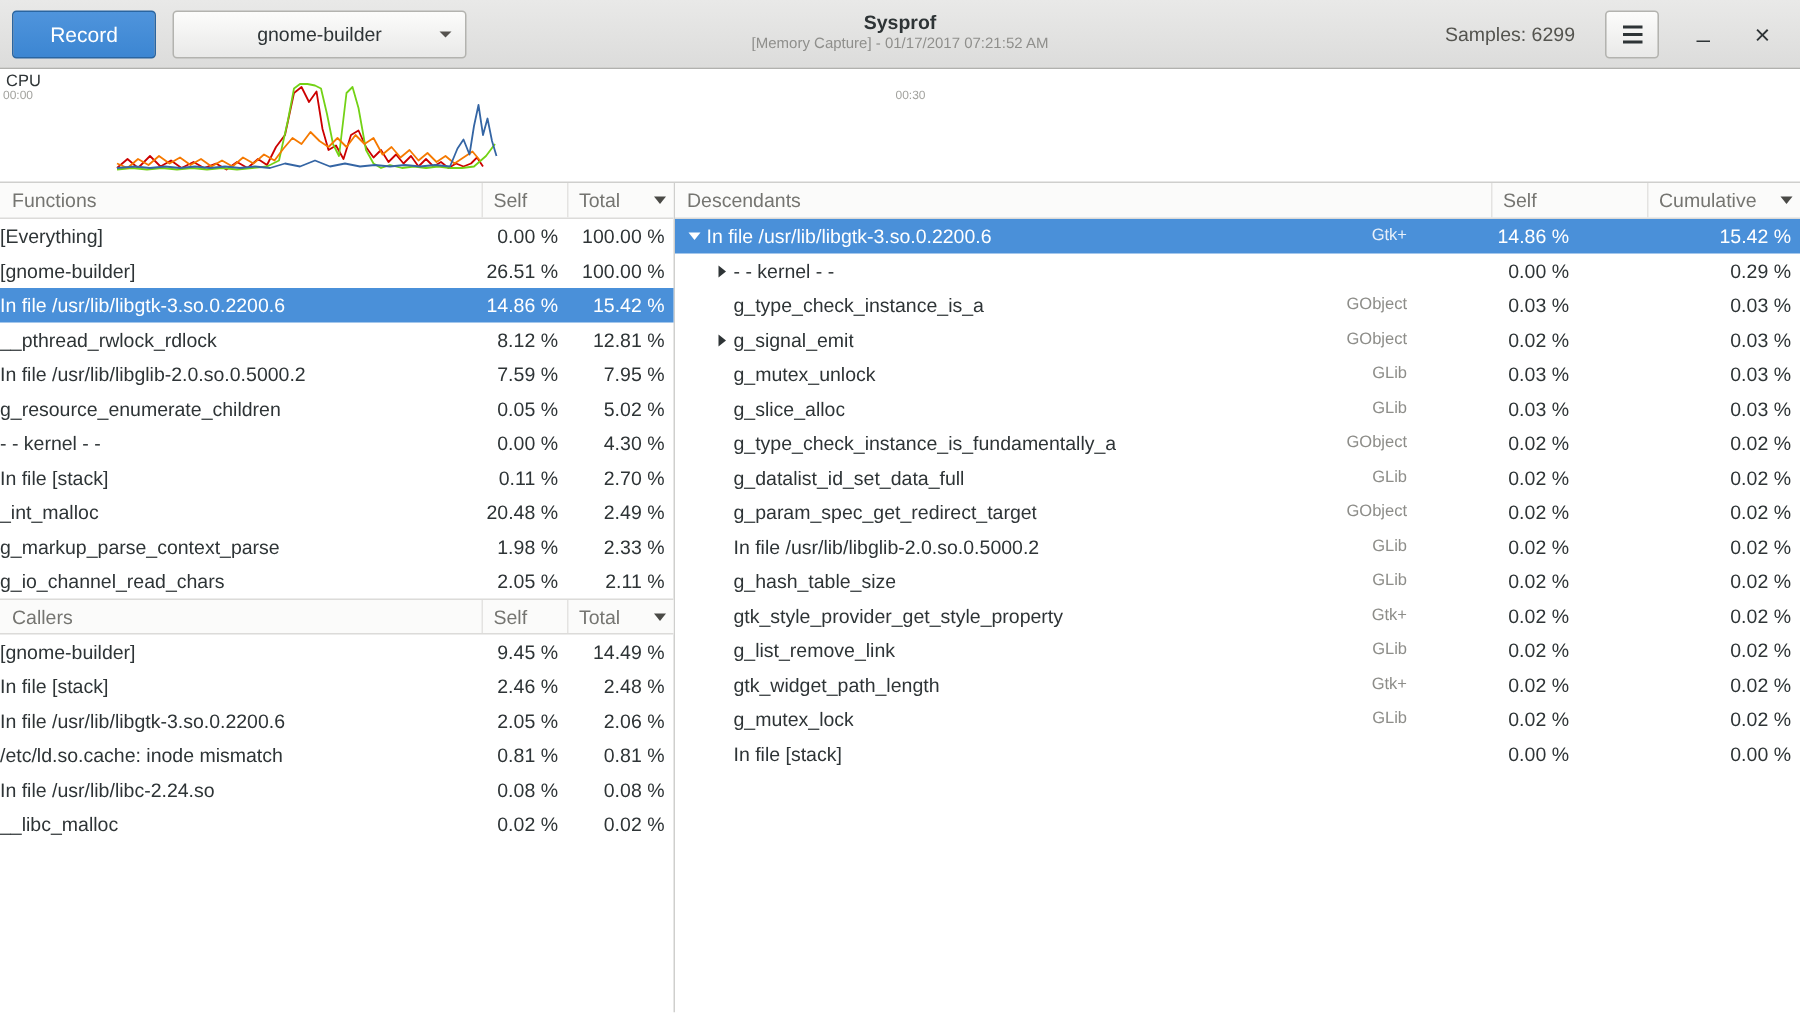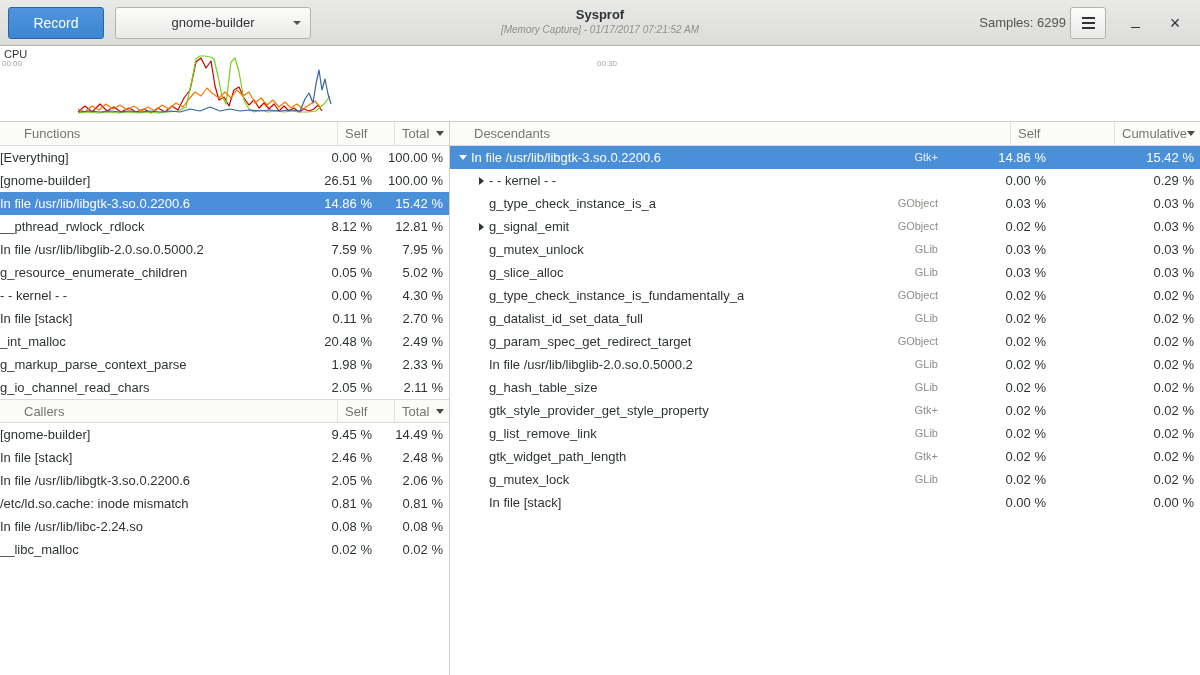--- a/index.html
+++ b/index.html
@@ -15,23 +15,23 @@
     font-family:inherit; font-size:13px;text-align:center; }
   .record { width:96px; font-size:14px; color:#fff; margin-right:11px;
     background:linear-gradient(to bottom,#4f94dc,#3c86d2); border-color:#2a65a0; }
   .process { width:196px; position:relative; }
   .chev { position:absolute; right:9px; top:13px; width:0; height:0;
     border-left:4px solid transparent; border-right:4px solid transparent;
     border-top:4px solid #55524e; }
   .titlebox { position:absolute; left:0; right:0; top:7px; text-align:center;
     pointer-events:none; }
   .title { font-size:13px; font-weight:bold; color:#2e3436; line-height:16px; }
-  .subtitle { font-size:10px; color:#8f8f8c; line-height:13px;font-style:italic; }
+  .subtitle { font-size:10px; color:#8f8f8c; line-height:13px; }
   .header-right { margin-left:auto; display:flex; align-items:center; }
-  .samples { font-size:13px; color:#54544f; margin-right:4px; }
+  .samples { font-size:13px; color:#54544f; margin-right:20px; }
   .menu-btn { width:36px; display:flex; align-items:center; justify-content:center;
     margin-right:16px; }
   .hamburger { display:block; width:13px; height:2px; background:#2e3436;
     box-shadow:0 -5px 0 #2e3436, 0 5px 0 #2e3436; }
   .winbtn { width:26px; height:26px; border:none; background:transparent; padding:0;
     display:flex; align-items:center; justify-content:center; margin-right:14px; }
   .winbtn.close { margin-right:4px; }
   .min-bar { display:block; width:9px; height:1px; background:#2e3436; margin-top:10px; }
   .close-glyph { font-size:18px; line-height:1; color:#2e3436; }
 
@@ -46,21 +46,21 @@
   .main { display:flex; height:553px; background:#fff; }
   .left-pane { width:450px; border-right:1px solid #cfcfcd; }
   .right-pane { flex:1; min-width:0; }
 
   .f-grid { display:grid; grid-template-columns:1fr 57px 71px; }
   .d-grid { display:grid; grid-template-columns:1fr 58px 102px;gap:46px; }
 
   .thead { height:24px; background:#fbfbfa; border-bottom:1px solid #dcdbd9;
     font-size:13px; color:#757571; }
   .thead .hc { display:flex; align-items:center; padding:0 5px 0 7px;
-    border-left:1px solid #e4e3e1; overflow:hidden; white-space:nowrap;margin-left:16px; }
+    border-left:1px solid #e4e3e1; overflow:hidden; white-space:nowrap; }
   .thead .hc:first-child { border-left:none; padding-left:8px; }
   .with-arrow { justify-content:space-between; }
   .sort-arrow { width:0; height:0; border-left:4px solid transparent;
     border-right:4px solid transparent; border-top:5px solid #4a4a46; }
   .callers-head { border-top:1px solid #dcdbd9; }
 
   .trow { height:23px; line-height:23px; font-size:13px; color:#2e3436; }
   .trow.selected { background:#4a90d9; color:#fff; }
   .cell.name { padding-left:0; white-space:nowrap; overflow:hidden; }
   .cell.num { text-align:right; padding-right:6px; white-space:nowrap; }

